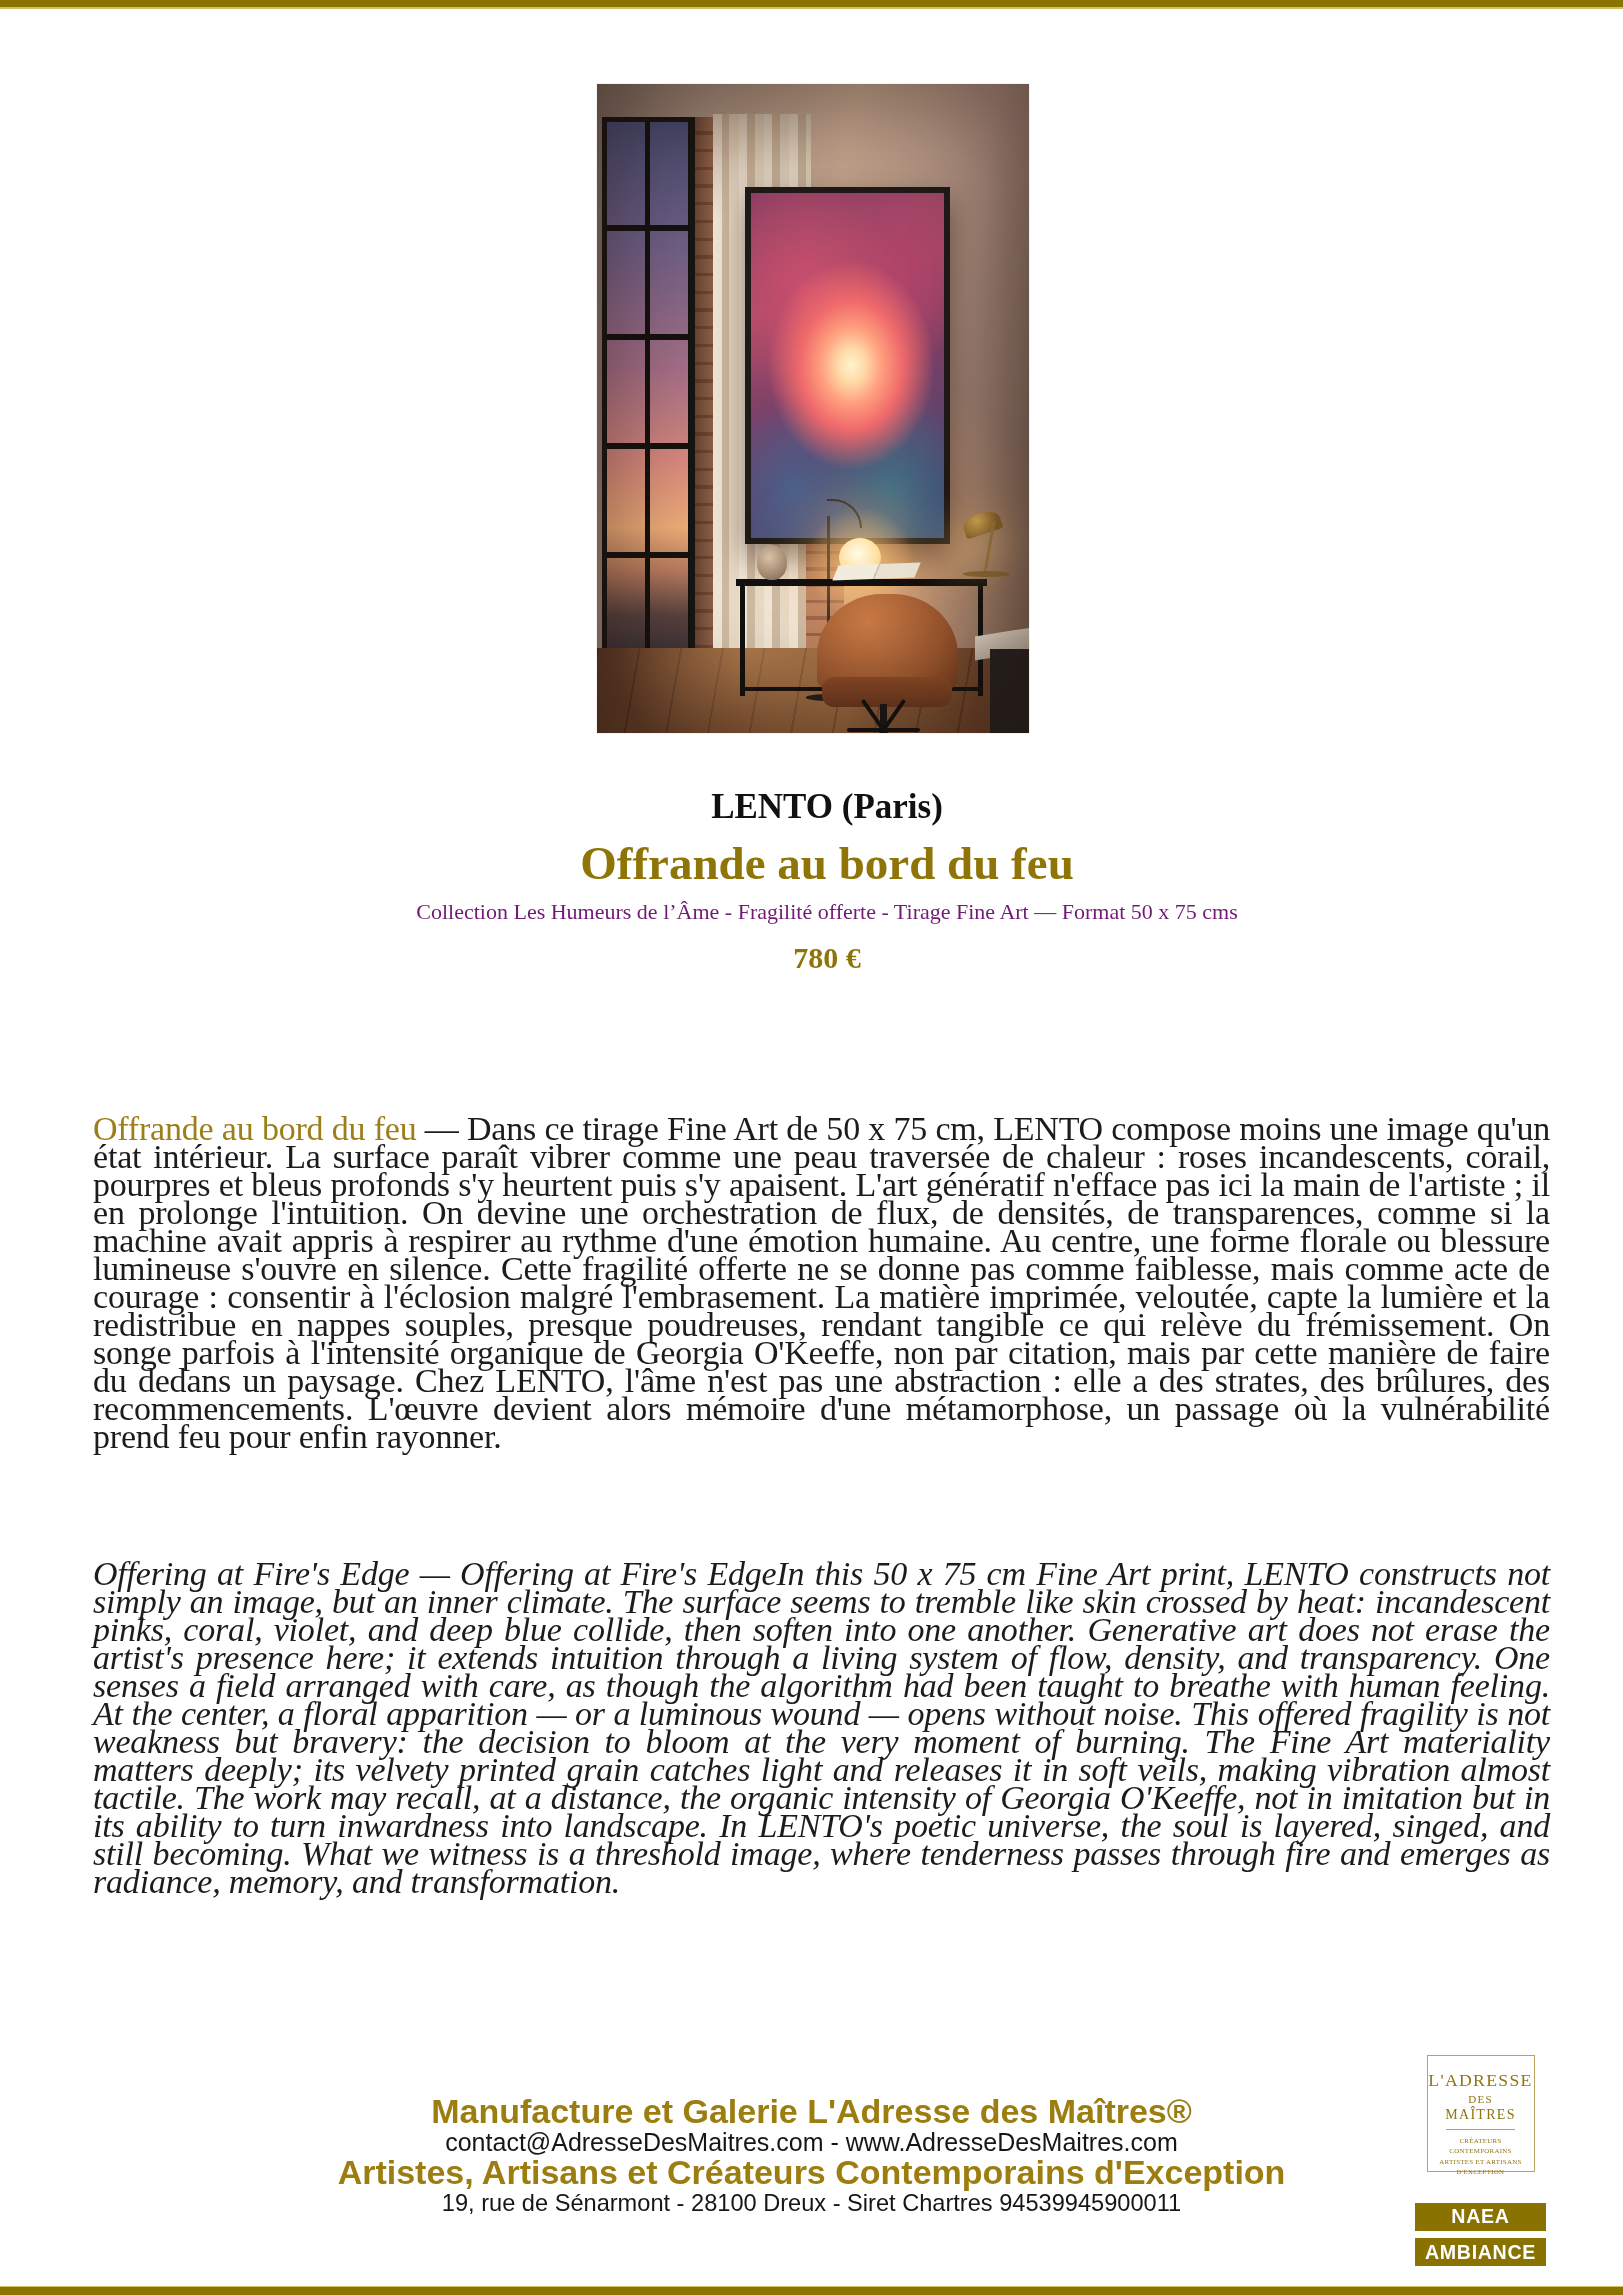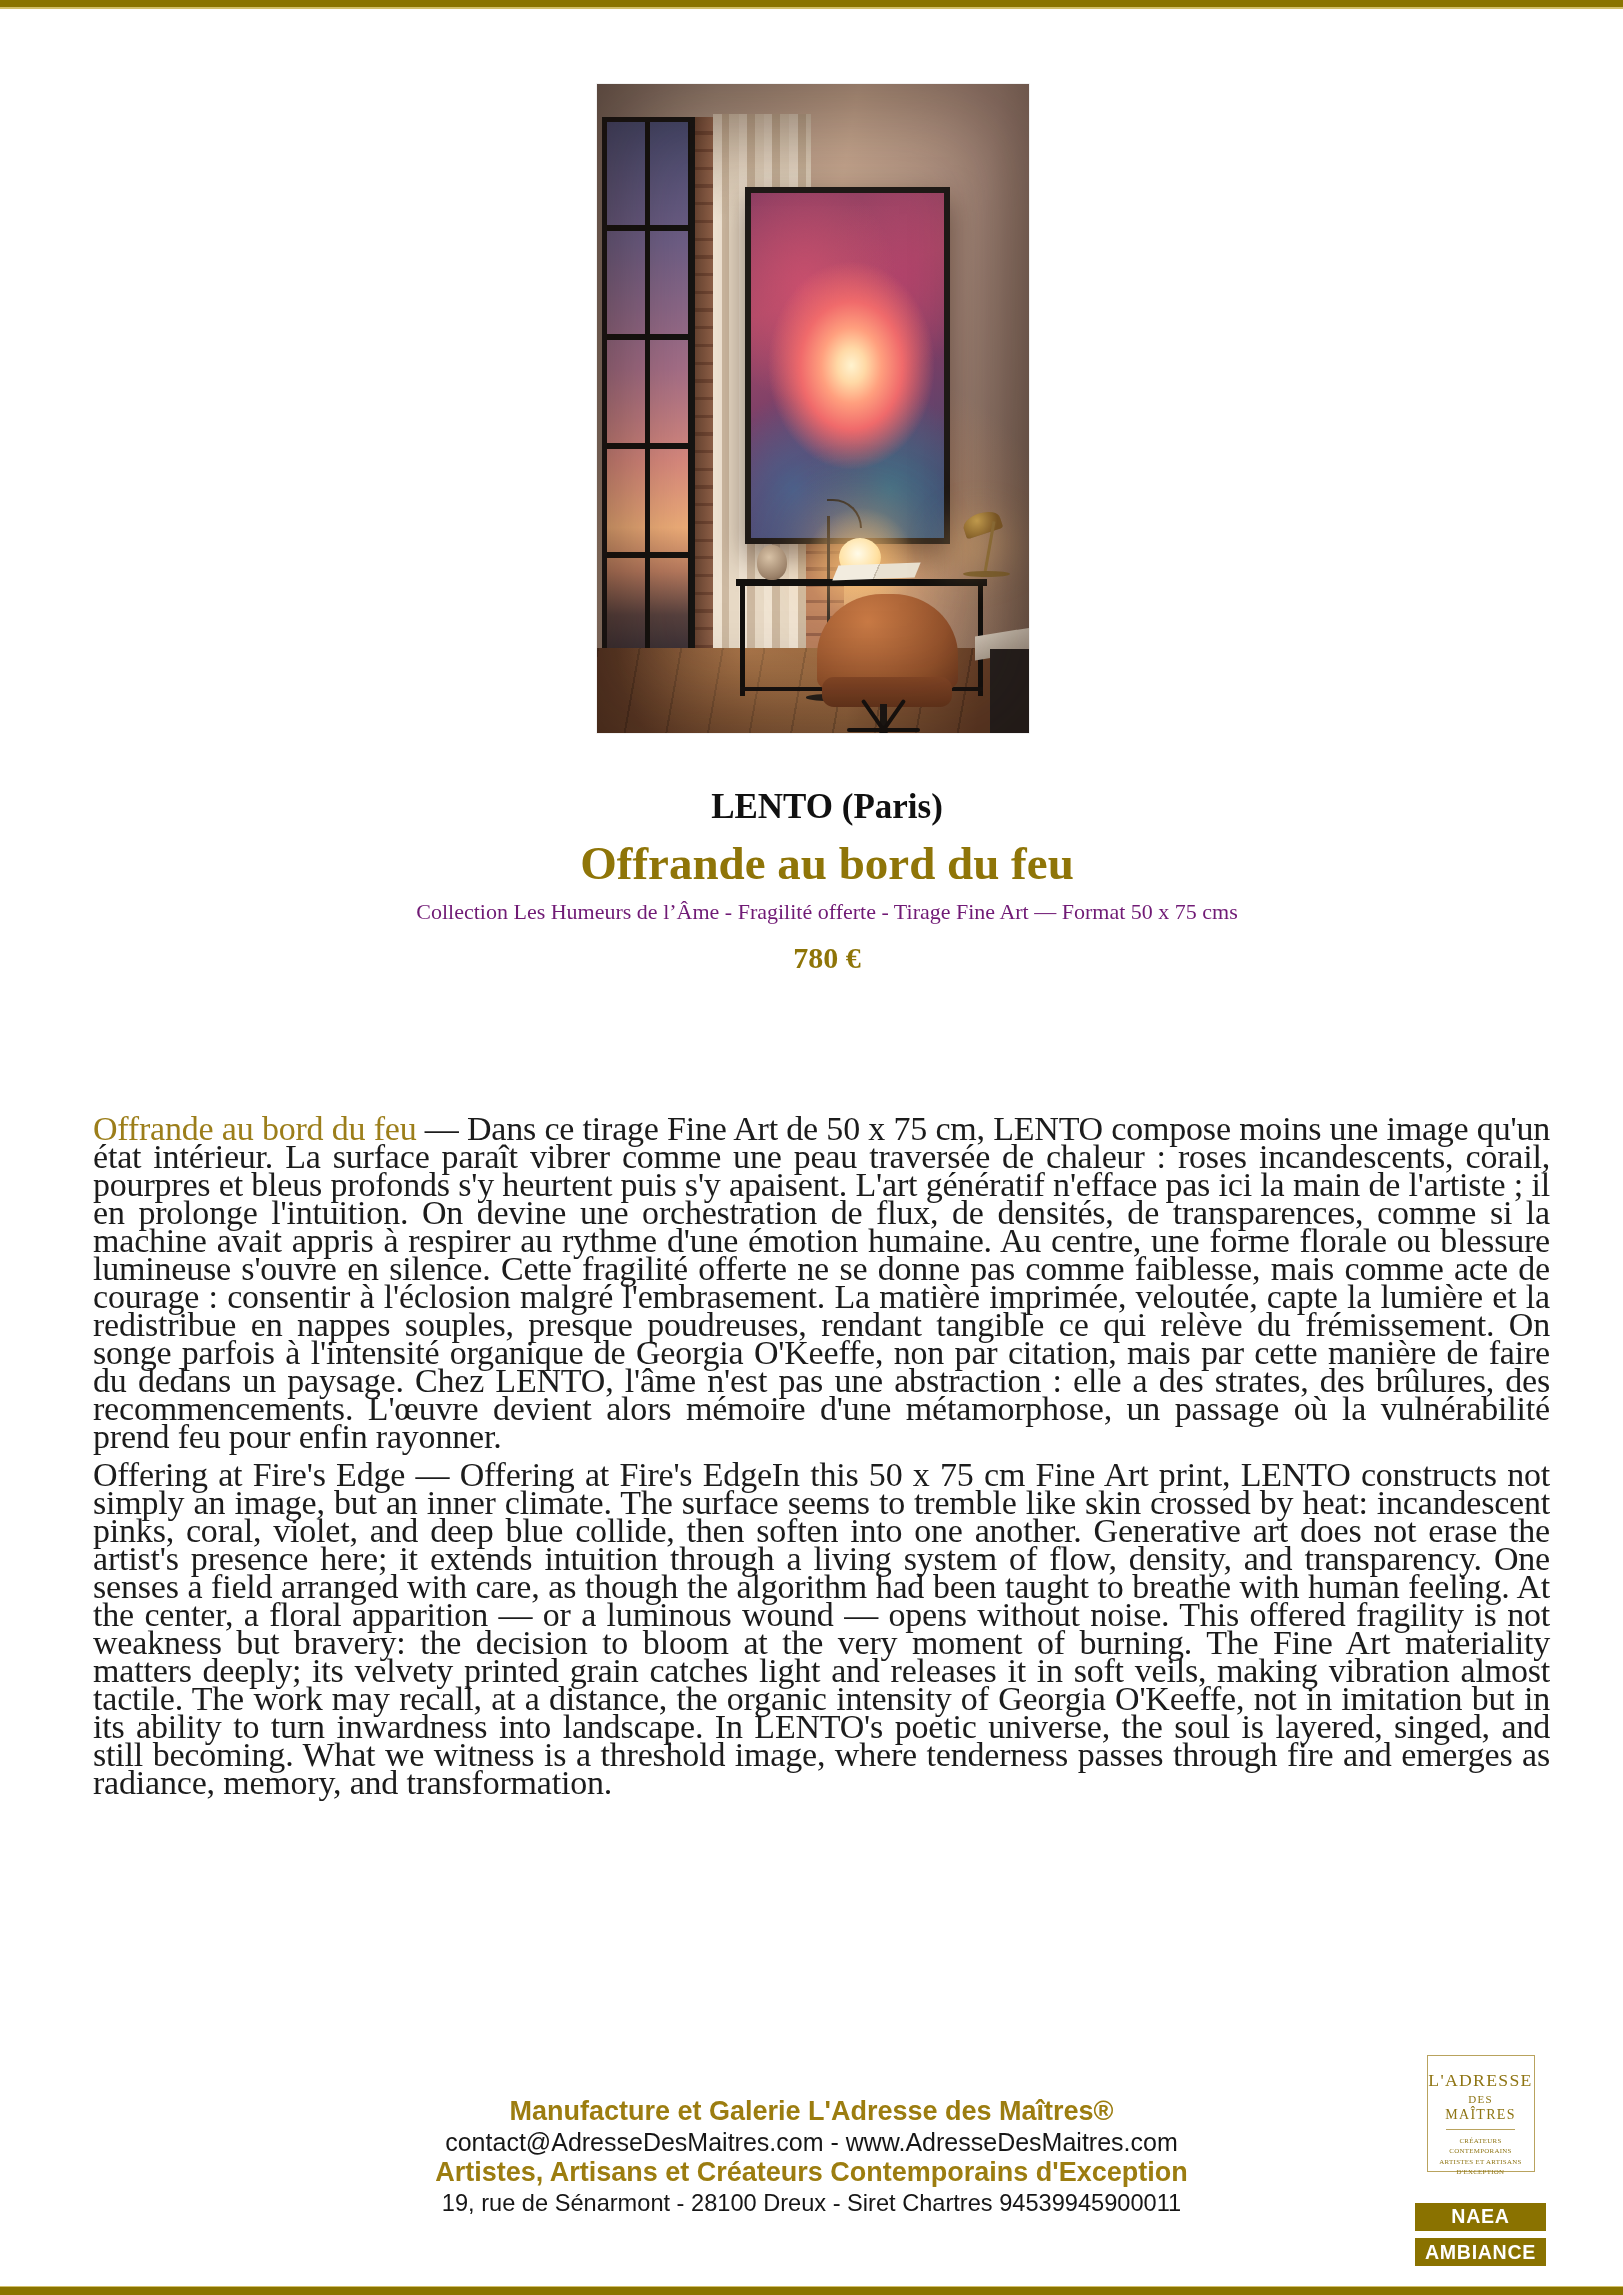--- a/index.html
+++ b/index.html
@@ -98,27 +98,27 @@
   .center { position:absolute; left:0; width:100%; text-align:center;padding-left:31px; }
   .artist { top:787px; font-size:35px; font-weight:bold; color:#111111; }
   .title  { top:836px; font-size:47px; font-weight:bold; color:#8f7508; }
   .subtitle { top:899px; font-size:22px; color:#701a75; }
   .price { top:941px; font-size:30px; font-weight:bold; color:#8f7508; }
 
   
   .para { position:absolute; left:93px; width:1457px; font-size:34px; line-height:28px;
     text-align:justify; letter-spacing:-0.2px; color:#1c1c1c;margin-top:32px; }
   .para-fr { top:1083px; }
-  .para-en { top:1429px; }
+  .para-en { top:1528px;font-style:italic; }
   .lead-gold { color:#9c7e1a; }
 
   
   .footer-text { position:absolute; top:2096px; left:0; width:100%; text-align:center;
     font-family:"Liberation Sans","DejaVu Sans",sans-serif; }
-  .f1,.f3 { font-size:27px; font-weight:bold; color:#9c7d10; line-height:31px; }
+  .f1,.f3 { font-size:34px; font-weight:bold; color:#9c7d10; line-height:31px; }
   .f2 { font-size:25px; color:#161616; line-height:30px; }
   .f4 { font-size:23.6px; color:#161616; line-height:30px; }
 
   .logo-col { position:absolute; top:2055px; left:1415px; width:131px; text-align:center; }
   .logo-box { width:108px; height:117px; margin:0 auto; border:1.3px solid #b9a35e; background:#ffffff;
     padding-top:14.4px; color:#8f7514; }
   .logo-l1 { font-size:17.7px; letter-spacing:1.3px; }
   .logo-l2 { font-size:11px; letter-spacing:1.3px; margin-top:2px; }
   .logo-l3 { font-size:14px; letter-spacing:1.3px; margin-top:1.3px; }
   .logo-rule { width:69px; height:0.7px; background:#b9a35e; margin:6.5px auto 5.9px auto; }

